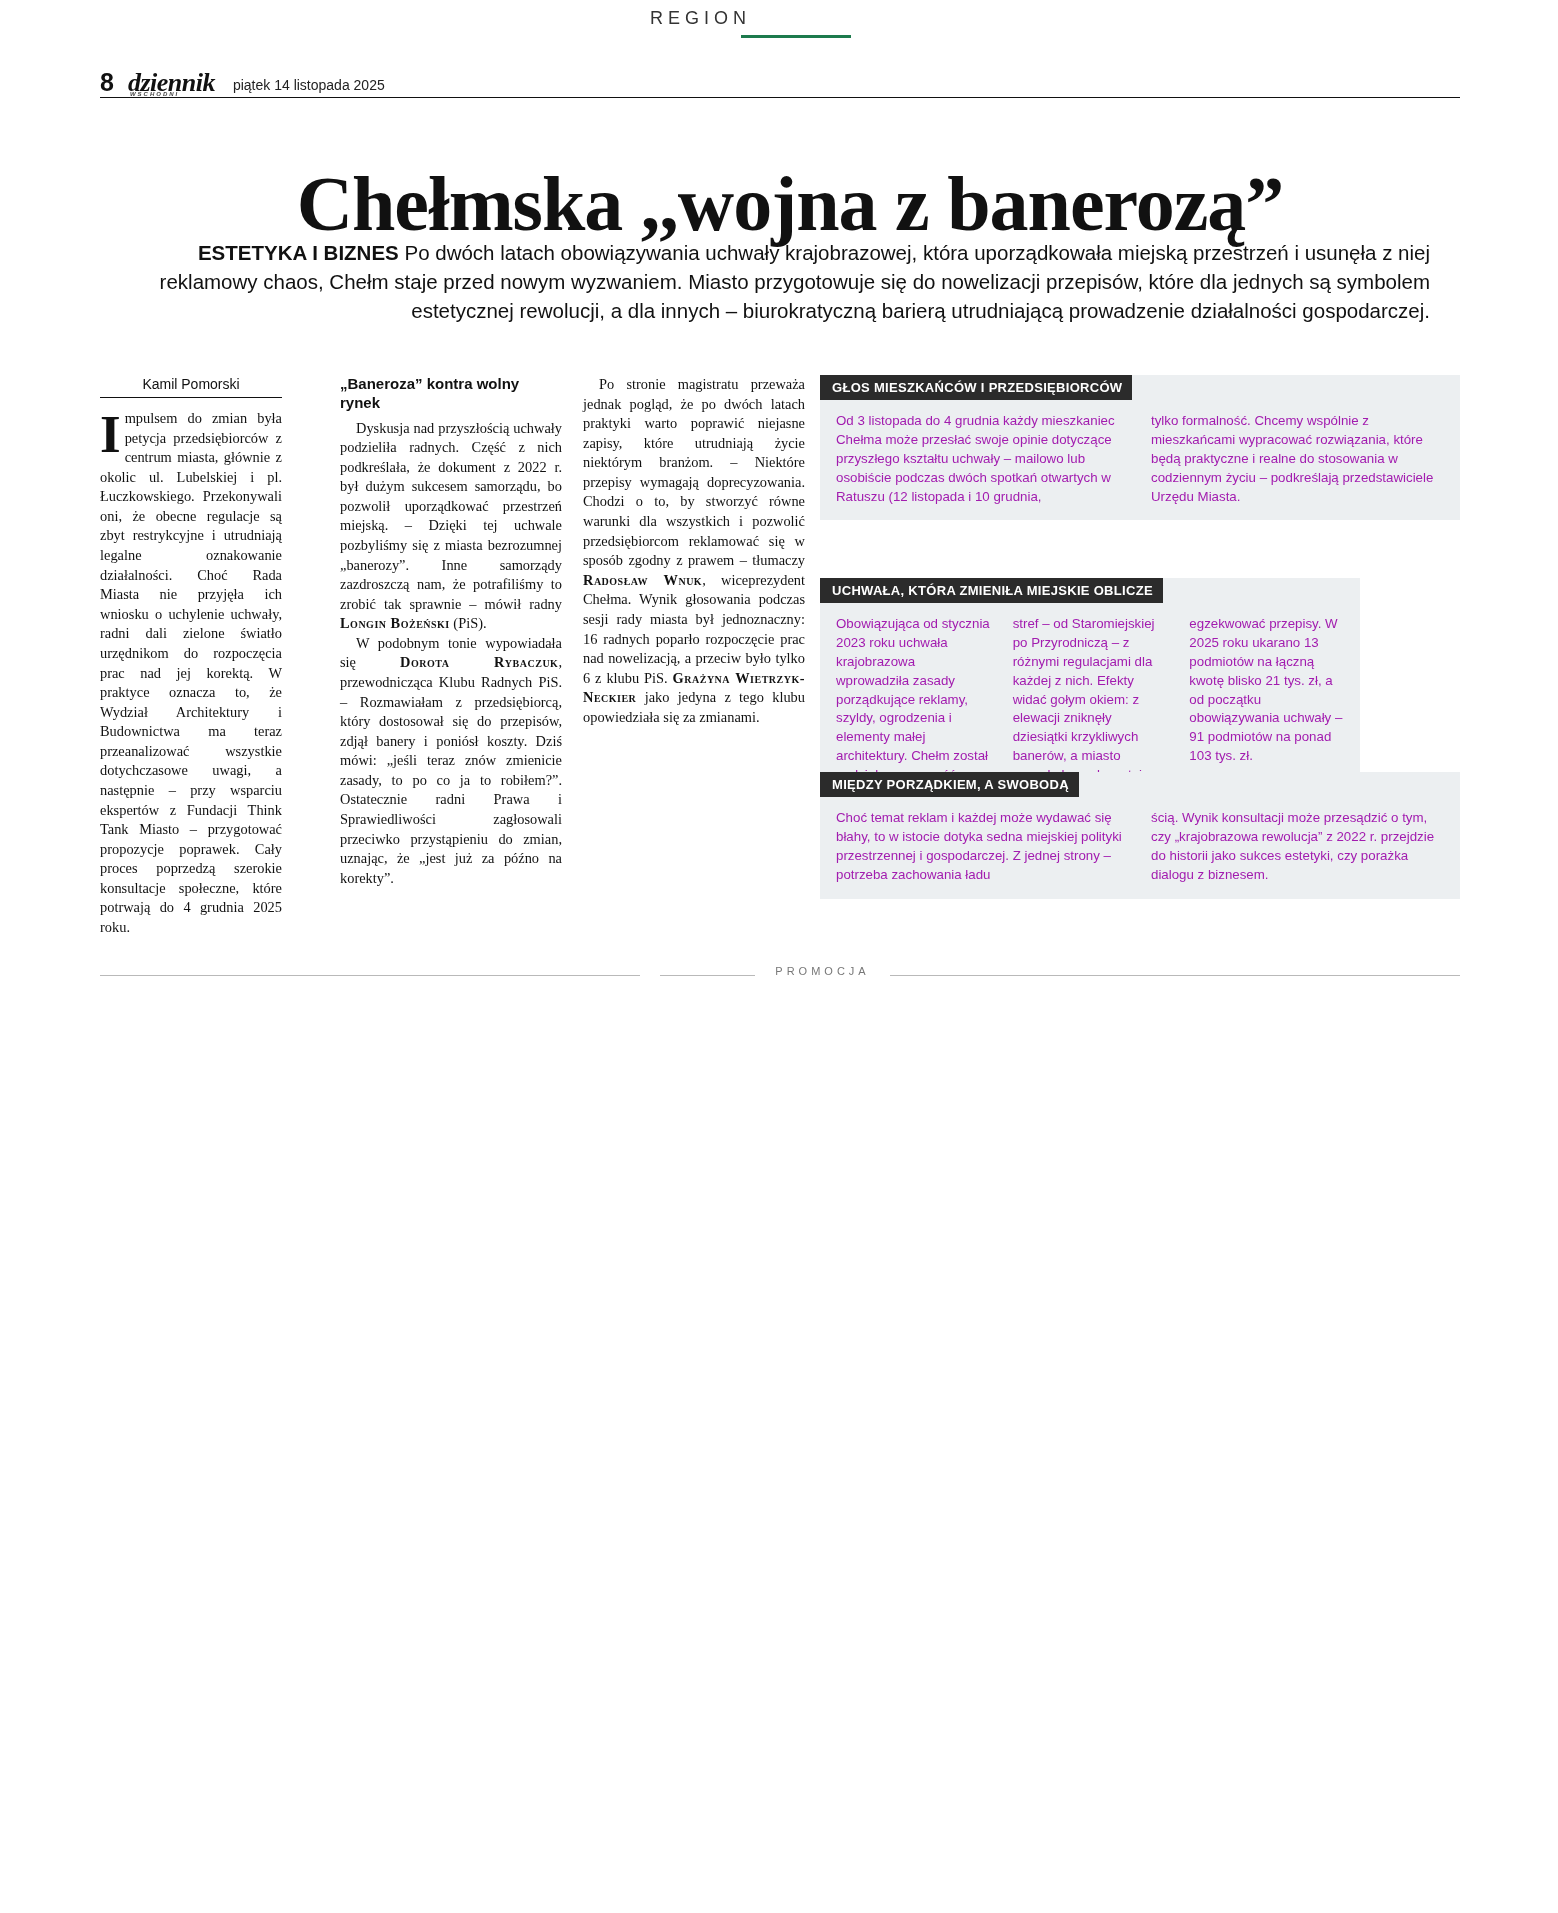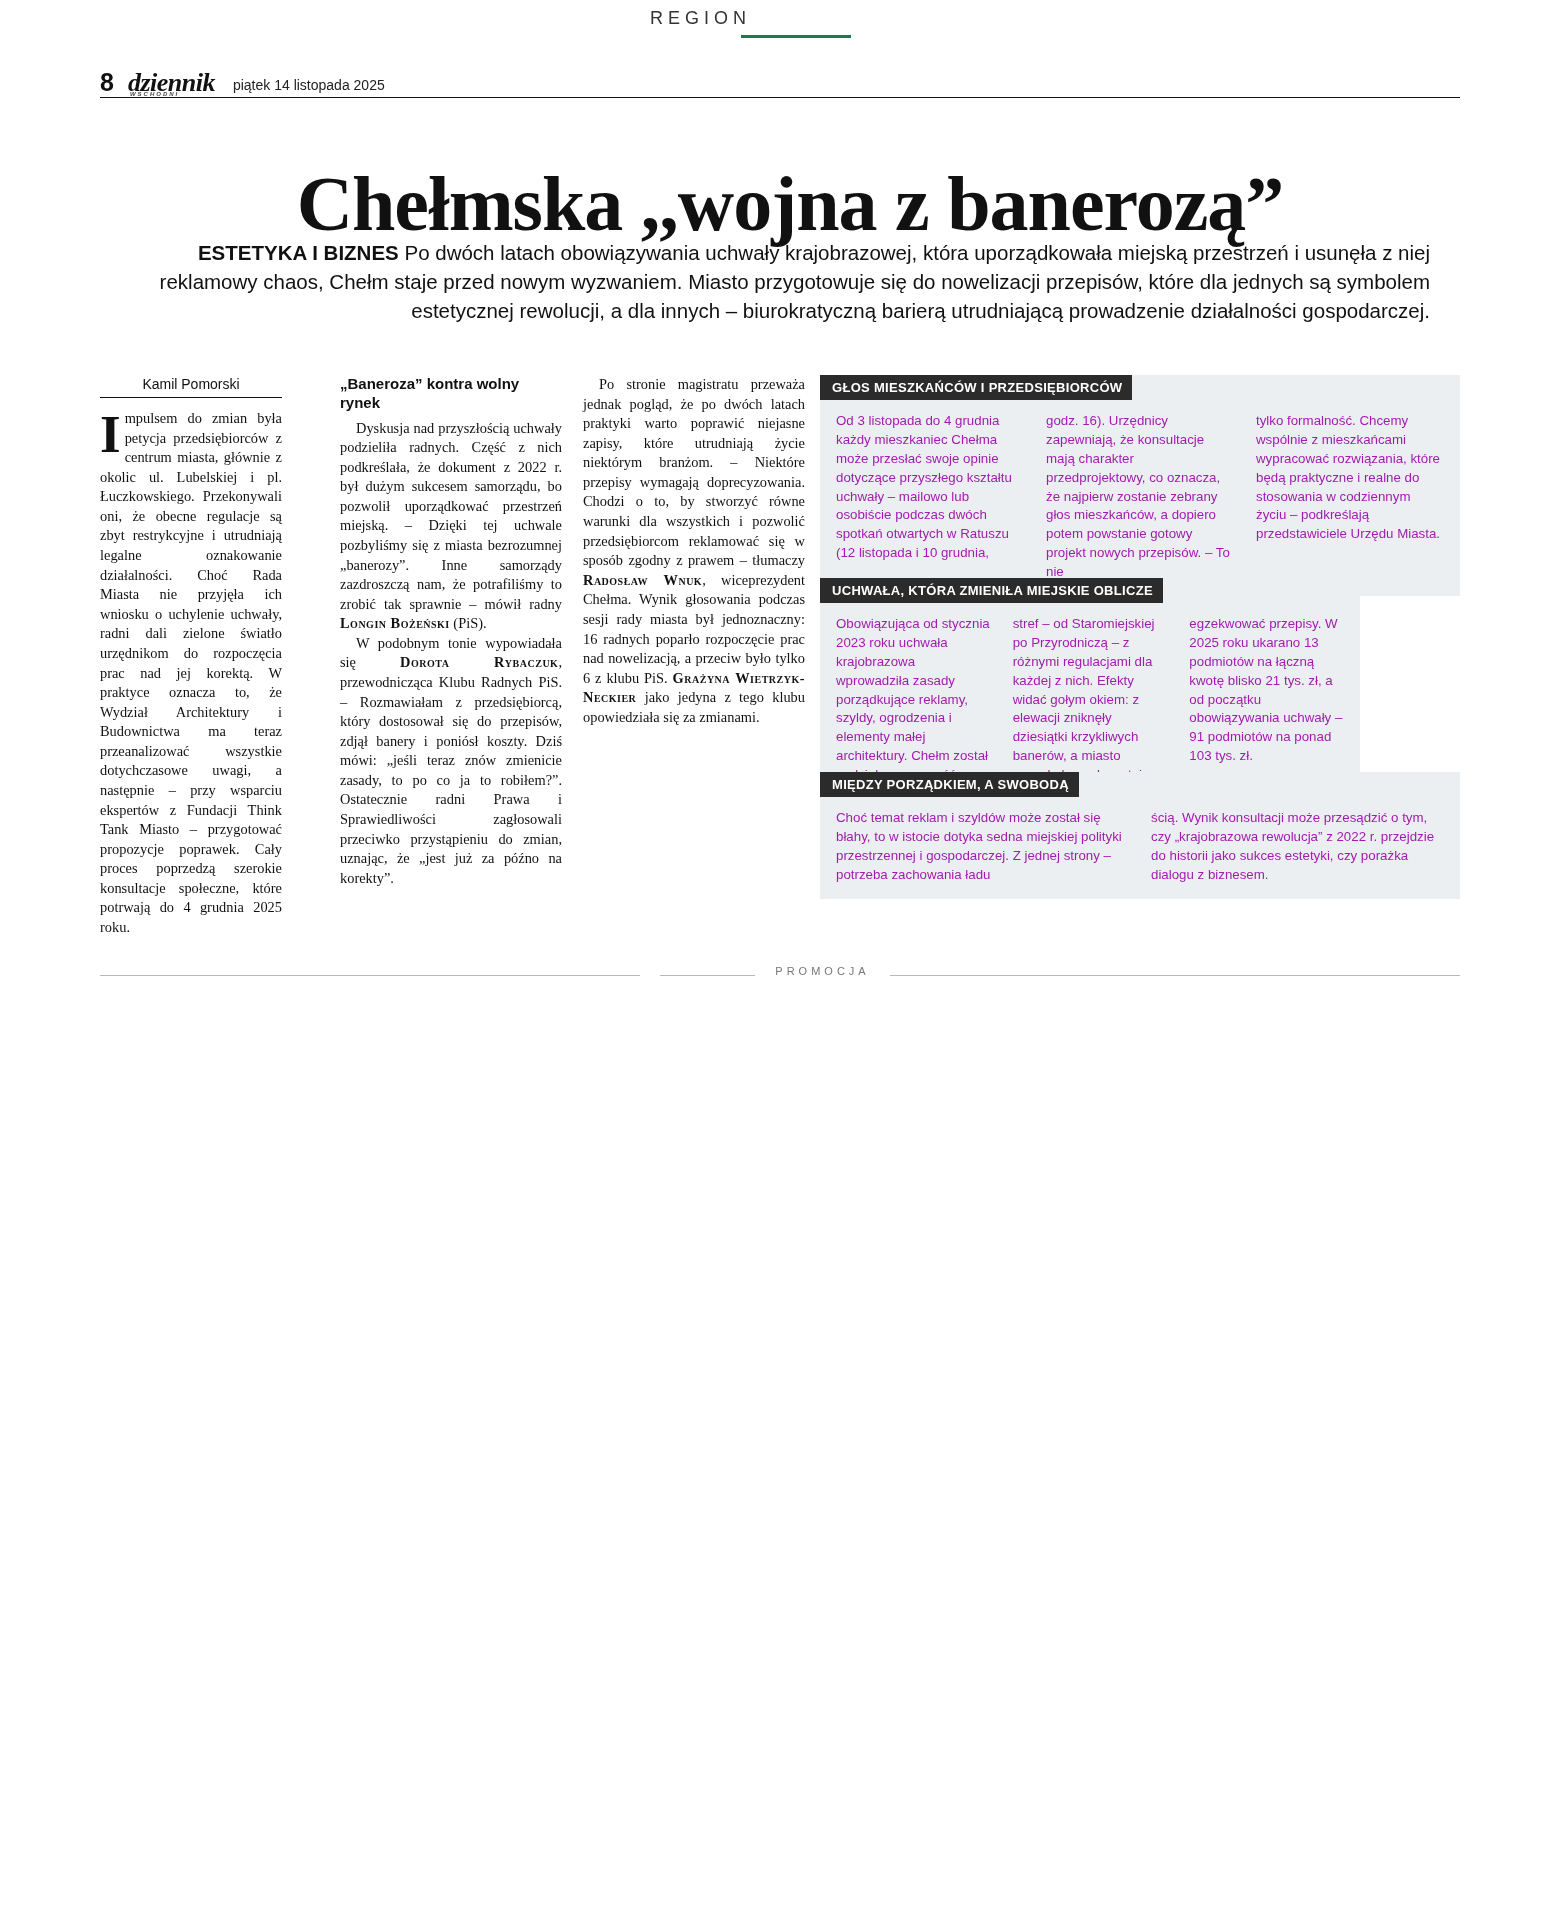--- a/index.html
+++ b/index.html
@@ -164,38 +164,37 @@
   </div>
 
   <div class="col col3">
     <p><span>Po stronie magistratu przeważa jednak pogląd, że po dwóch latach praktyki warto poprawić niejasne zapisy, które utrudniają życie niektórym branżom. – Niektóre przepisy wymagają doprecyzowania. Chodzi o to, by stworzyć równe warunki dla wszystkich i pozwolić przedsiębiorcom reklamować się w sposób zgodny z prawem – tłumaczy </span><span class="sc">Radosław Wnuk</span><span>, wiceprezydent Chełma. Wynik głosowania podczas sesji rady miasta był jednoznaczny: 16 radnych poparło rozpoczęcie prac nad nowelizacją, a przeciw było tylko 6 z klubu PiS. </span><span class="sc">Grażyna Wietrzyk-Neckier</span><span> jako jedyna z tego klubu opowiedziała się za zmianami.</span></p>
   </div>
 
   <div class="box box1">
     <div class="box-head">GŁOS MIESZKAŃCÓW I PRZEDSIĘBIORCÓW</div>
     <div class="box-cols">
       <div>Od 3 listopada do 4 grudnia każdy mieszkaniec Chełma może przesłać swoje opinie dotyczące przyszłego kształtu uchwały – mailowo lub osobiście podczas dwóch spotkań otwartych w Ratuszu (12 listopada i 10 grudnia,</div>
-      <div>godz. 16). Urzędnicy zapewniają, że konsultacje mają charakter przedprojektowy, co oznacza, że najpierw zostanie zebrany głos mieszkańców, a dopiero potem powstanie gotowy projekt nowych przepisów. – To nie</div>
       <div>tylko formalność. Chcemy wspólnie z mieszkańcami wypracować rozwiązania, które będą praktyczne i realne do stosowania w codziennym życiu – podkreślają przedstawiciele Urzędu Miasta.</div>
     </div>
   </div>
 
   <div class="box box2">
     <div class="box-head">UCHWAŁA, KTÓRA ZMIENIŁA MIEJSKIE OBLICZE</div>
     <div class="box-cols">
       <div>Obowiązująca od stycznia 2023 roku uchwała krajobrazowa wprowadziła zasady porządkujące reklamy, szyldy, ogrodzenia i elementy małej architektury. Chełm został podzielony na sześć</div>
       <div>stref – od Staromiejskiej po Przyrodniczą – z różnymi regulacjami dla każdej z nich. Efekty widać gołym okiem: z elewacji zniknęły dziesiątki krzykliwych banerów, a miasto zaczęło konsekwentnie</div>
       <div>egzekwować przepisy. W 2025 roku ukarano 13 podmiotów na łączną kwotę blisko 21 tys. zł, a od początku obowiązywania uchwały – 91 podmiotów na ponad 103 tys. zł.</div>
     </div>
   </div>
 
   <div class="box box3">
     <div class="box-head">MIĘDZY PORZĄDKIEM, A SWOBODĄ</div>
     <div class="box-cols">
-      <div>Choć temat reklam i szyldów może został się błahy, to w istocie dotyka sedna miejskiej polityki przestrzennej i gospodarczej. Z jednej strony – potrzeba zachowania ładu</div>
+      <div>Choć temat reklam i każdej może wydawać się błahy, to w istocie dotyka sedna miejskiej polityki przestrzennej i gospodarczej. Z jednej strony – potrzeba zachowania ładu</div>
       <div>ścią. Wynik konsultacji może przesądzić o tym, czy „krajobrazowa rewolucja” z 2022 r. przejdzie do historii jako sukces estetyki, czy porażka dialogu z biznesem.</div>
     </div>
   </div>
 
   <div class="promo-rule-far-left"></div>
   <div class="promo-rule-left"></div>
   <div class="promo-label">PROMOCJA</div>
   <div class="promo-rule-right"></div>
 
   <div class="ad">

